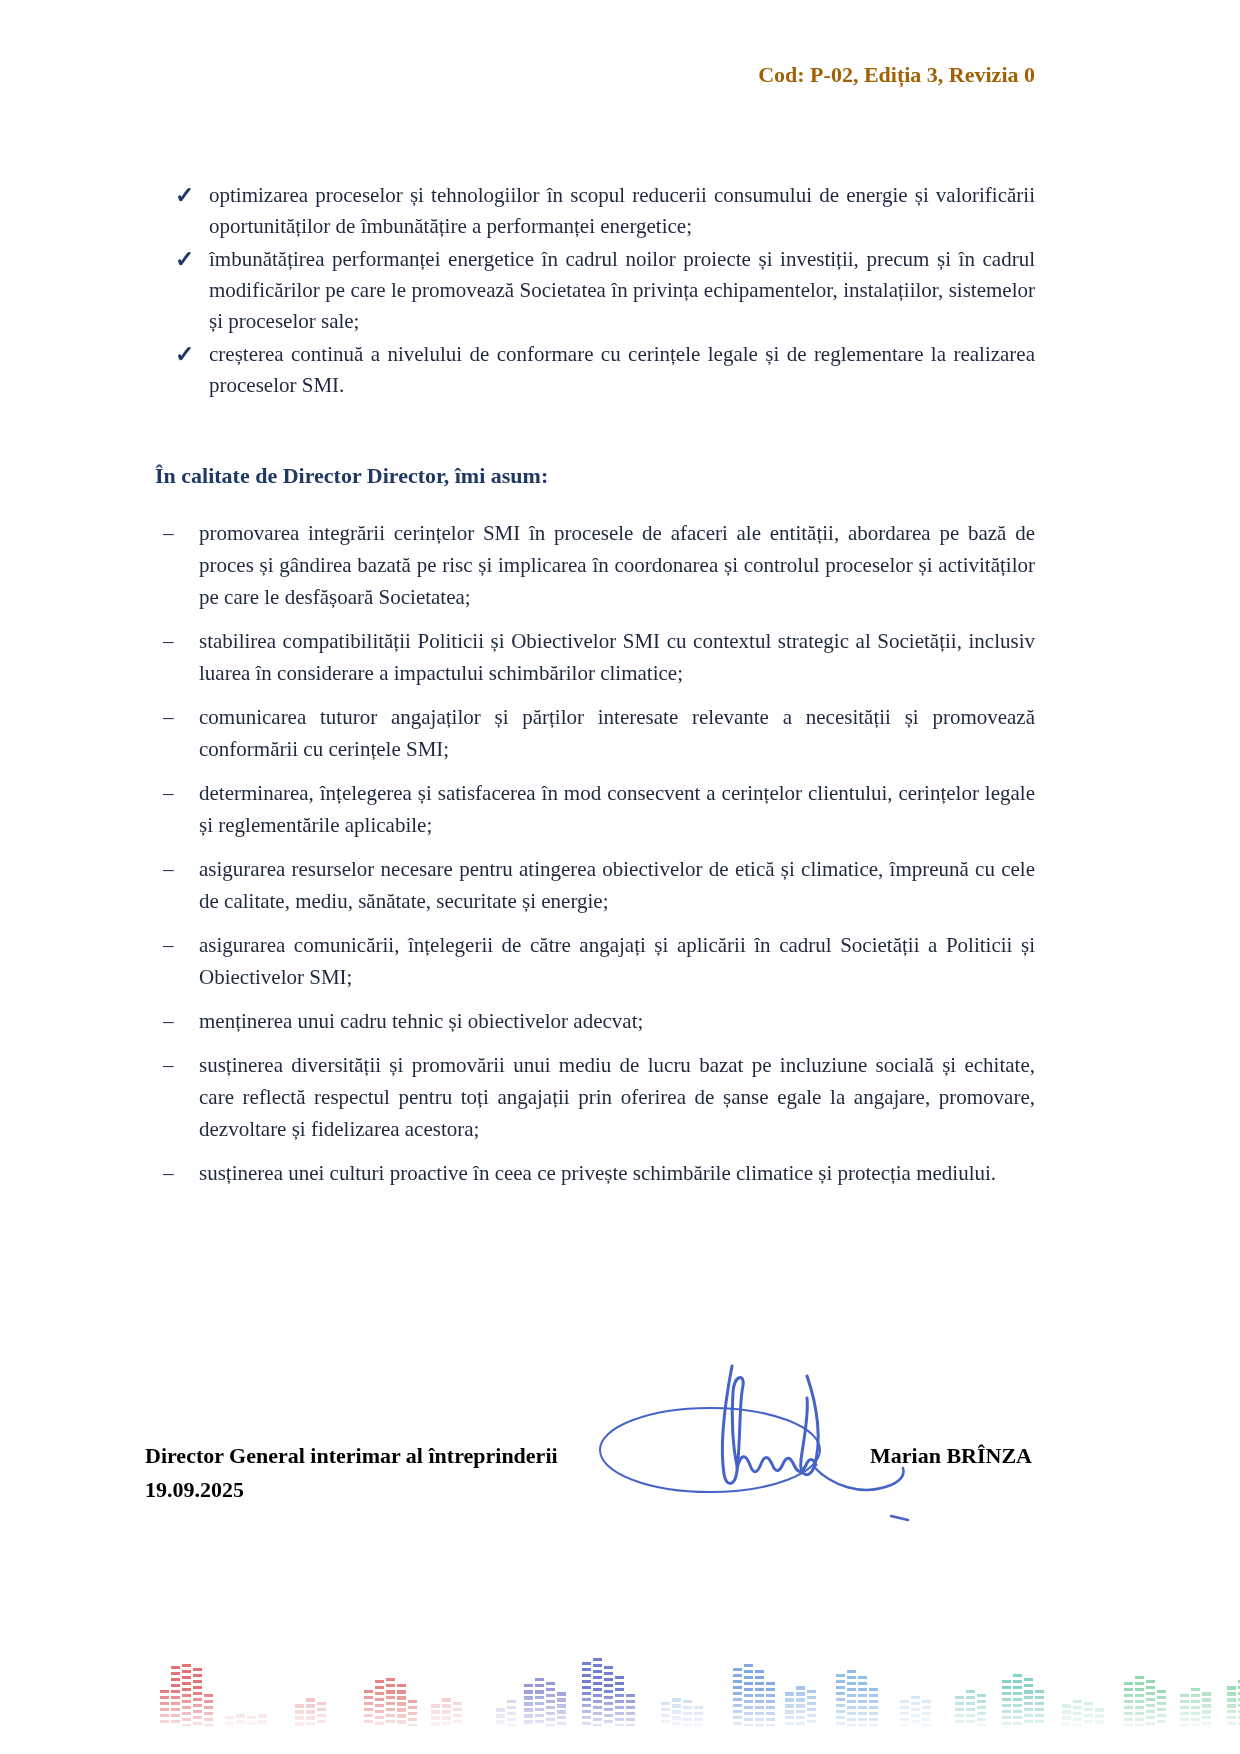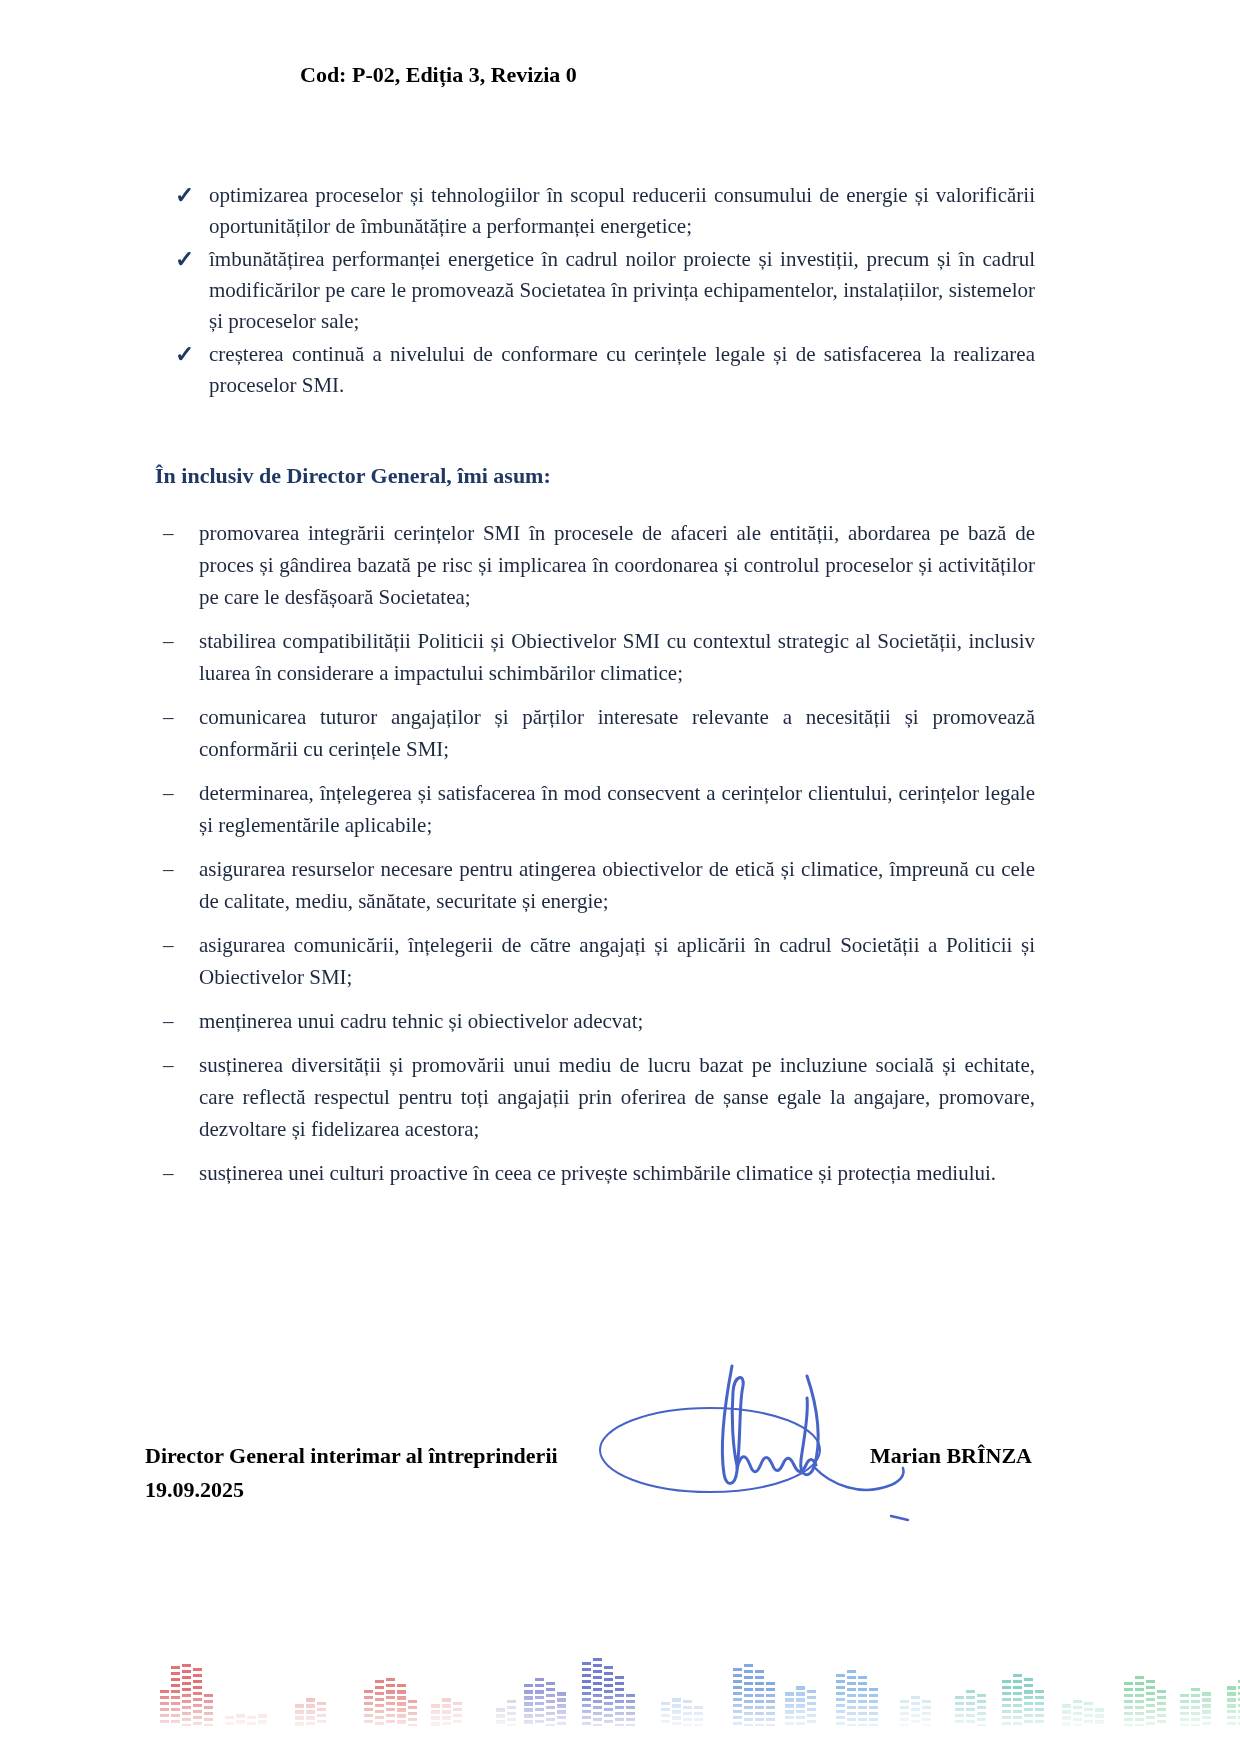--- a/index.html
+++ b/index.html
@@ -2,21 +2,21 @@
 <html><head>
 <meta charset="utf-8">
 <style>
   html,body{margin:0;padding:0;}
   body{
     width:1240px;height:1754px;position:relative;overflow:hidden;
     background:#ffffff;font-family:"Liberation Serif", serif;
   }
   .doc-header{
     position:absolute;top:62px;left:300px;right:205px;
-    font-weight:bold;font-size:22px;color:#000000;
+    text-align:right;font-weight:bold;font-size:22px;color:#a16207;
   }
   .content{
     position:absolute;top:180px;left:145px;width:890px;
     font-size:21px;color:#1d2940;
   }
   .check-list .li{display:flex;padding-left:30px;line-height:31px;margin-bottom:2px;}
   .check-list .marker{flex:none;width:34px;font-weight:bold;font-size:23px;color:#1f3864;}
   .dash-list .li{display:flex;padding-left:18px;line-height:32px;margin-bottom:12px;}
   .dash-list .marker{flex:none;width:36px;color:#1d2940;}
   .li-text{flex:1;text-align:justify;}
@@ -62,25 +62,25 @@
         <div class="li-text">optimizarea proceselor și tehnologiilor în scopul reducerii consumului de energie și valorificării oportunităților de îmbunătățire a performanței energetice;</div>
       </div>
 
       <div class="li">
         <span class="marker">✓</span>
         <div class="li-text">îmbunătățirea performanței energetice în cadrul noilor proiecte și investiții, precum și în cadrul modificărilor pe care le promovează Societatea în privința echipamentelor, instalațiilor, sistemelor și proceselor sale;</div>
       </div>
 
       <div class="li">
         <span class="marker">✓</span>
-        <div class="li-text">creșterea continuă a nivelului de conformare cu cerințele legale și de satisfacerea la realizarea proceselor SMI.</div>
-      </div>
-    </div>
-
-  <div class="section-heading">În inclusiv de Director General, îmi asum:</div>
+        <div class="li-text">creșterea continuă a nivelului de conformare cu cerințele legale și de reglementare la realizarea proceselor SMI.</div>
+      </div>
+    </div>
+
+  <div class="section-heading">În calitate de Director Director, îmi asum:</div>
 
   <div class="dash-list">
 
       <div class="li">
         <span class="marker">–</span>
         <div class="li-text">promovarea integrării cerințelor SMI în procesele de afaceri ale entității, abordarea pe bază de proces și gândirea bazată pe risc și implicarea în coordonarea și controlul proceselor și activităților pe care le desfășoară Societatea;</div>
       </div>
 
       <div class="li">
         <span class="marker">–</span>

